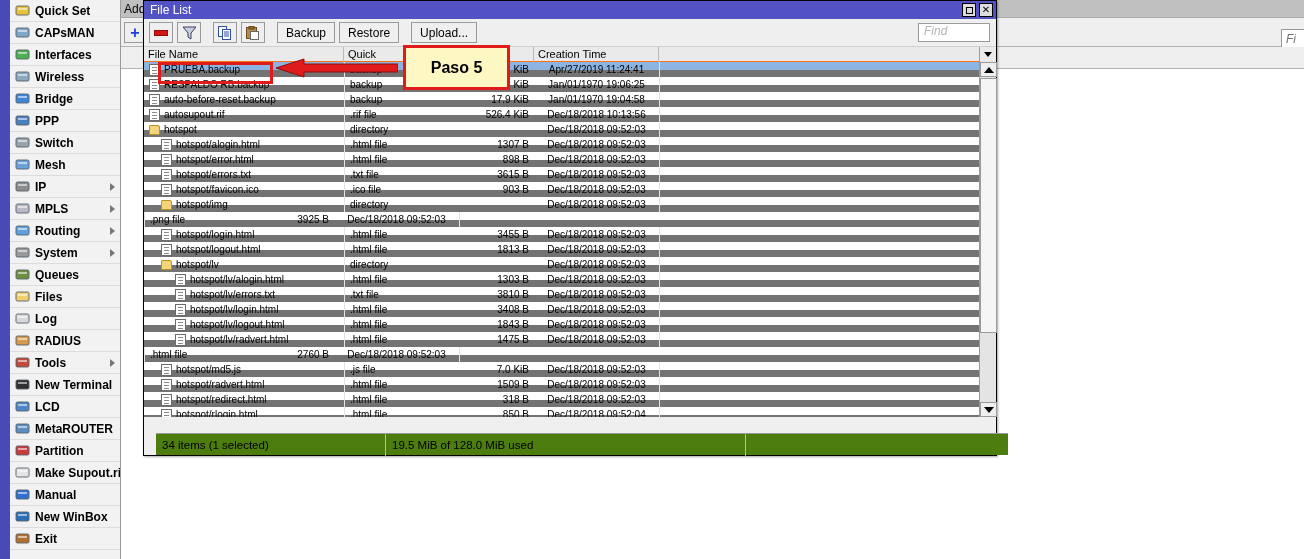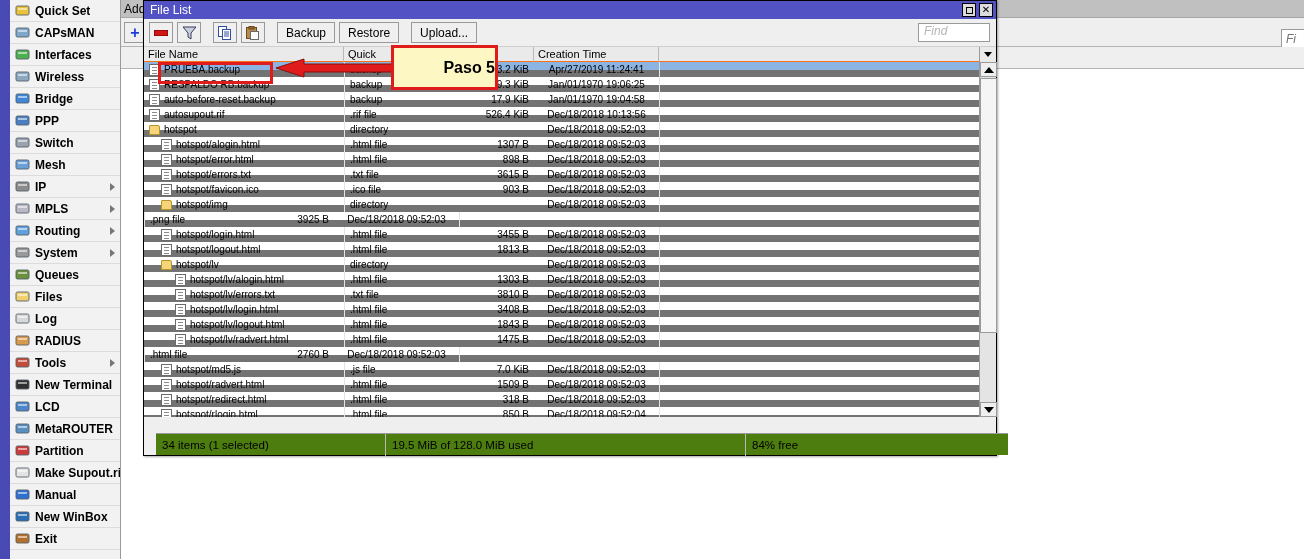--- a/index.html
+++ b/index.html
@@ -206,23 +206,23 @@
   .st-2 { width:360px; }
   .st-3 { flex:1; border-right:none; }
 
   
   .ann-rect {
     position:absolute; left:158px; top:62px; width:115px; height:22px;
     border:3px solid #e01b1b; pointer-events:none;
   }
   .ann-arrow { position:absolute; left:276px; top:58px; width:122px; height:20px; pointer-events:none; }
   .ann-box {
-    position:absolute; left:391px; top:45px; width:107px; height:45px;
+    position:absolute; left:403px; top:45px; width:107px; height:45px;
     background:#fdf7c3; border:3px solid #e01b1b;
-    display:flex; align-items:center; justify-content:flex-end;
+    display:flex; align-items:center; justify-content:center;
     font-size:16px; color:#000; font-weight:bold;
   }
 </style>
 </head>
 <body>
 
 <div id="root">
 
   <div class="bg-titlestrip"></div>
   <div class="bg-addlabel">Add</div>
@@ -777,21 +777,20 @@
         <div class="vs-thumb"></div>
         <div class="vs-arrow vs-down">
           <i></i>
         </div>
       </div>
     </div>
 
     <div class="fw-status">
       <div class="st-cell st-1">34 items (1 selected)</div>
       <div class="st-cell st-2">19.5 MiB of 128.0 MiB used</div>
-      <div class="st-cell st-3">84% free</div>
     </div>
   </div>
 
   <div class="ann-rect"></div>
   <svg class="ann-arrow" viewBox="0 0 122 20">
     <polygon points="0,10 28,1 28,6 122,6 122,14 28,14 28,19" fill="#e01b1b" stroke="#8a0f0f" stroke-width="1"></polygon>
   </svg>
   <div class="ann-box">
     <span>Paso 5</span>
   </div>

